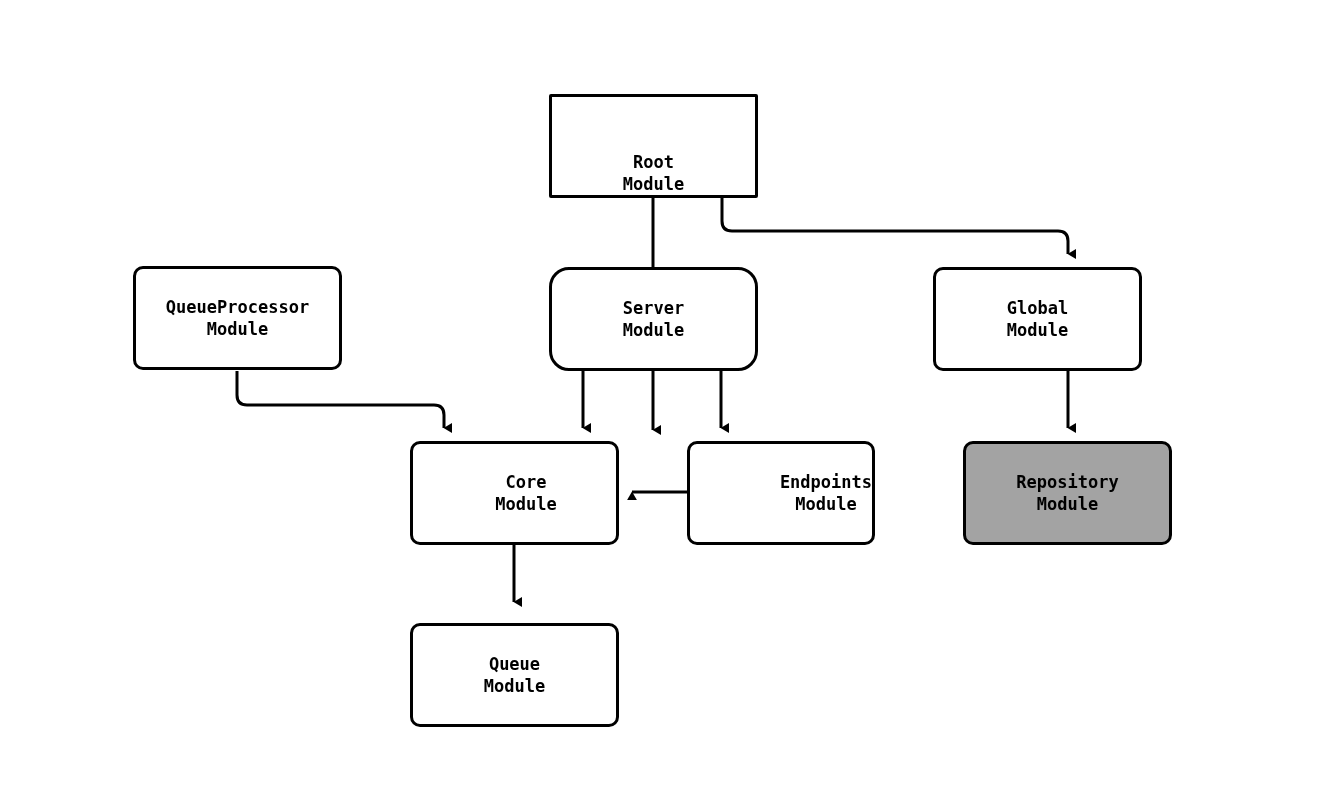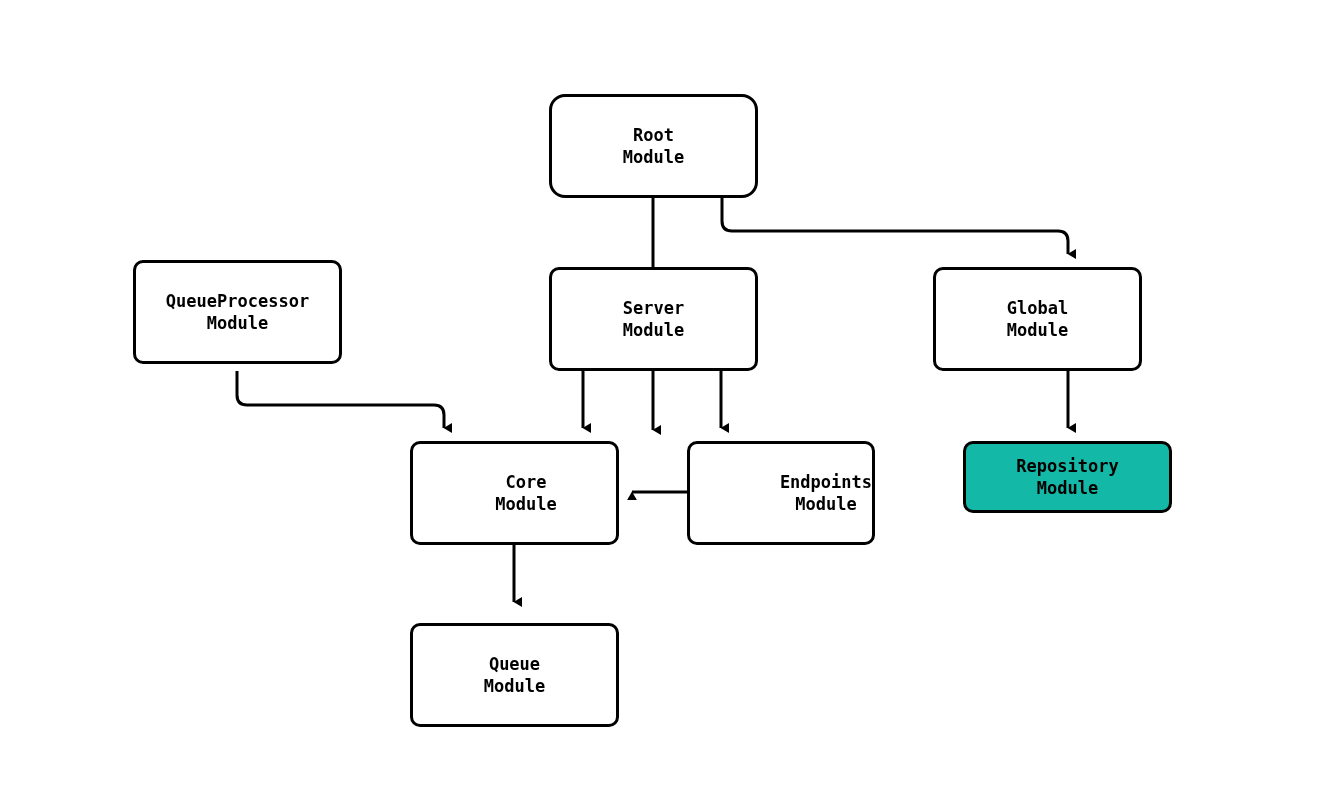--- a/index.html
+++ b/index.html
@@ -67,39 +67,39 @@
         <path d="M 237 371 L 237 395 Q 237 405 247 405 L 434 405 Q 444 405 444 415 L 444 428" stroke="#000000" stroke-width="3" fill="none" marker-end="url(#arrow-down)"></path>
         <path d="M 583 371 L 583 428" stroke="#000000" stroke-width="3" fill="none" marker-end="url(#arrow-down)"></path>
         <path d="M 721 371 L 721 428" stroke="#000000" stroke-width="3" fill="none" marker-end="url(#arrow-down)"></path>
         <path d="M 1068 371 L 1068 428" stroke="#000000" stroke-width="3" fill="none" marker-end="url(#arrow-down)"></path>
         <path d="M 687 492 L 632 492" stroke="#000000" stroke-width="3" fill="none" marker-end="url(#arrow-left)"></path>
         <path d="M 514 545 L 514 602" stroke="#000000" stroke-width="3" fill="none" marker-end="url(#arrow-down)"></path>
       </g>
   </svg>
 
   <div id="nodes-layer">
-      <div class="node" style="left: 549px; top: 94px; width: 209px; height: 104px; border-width: 3px; border-color: rgb(0, 0, 0); border-radius: 16px; background: rgb(255, 255, 255);">
+      <div class="node" style="left: 549px; top: 94px; width: 209px; height: 104px; border-width: 3px; border-color: rgb(0, 0, 0); border-radius: 2px; background: rgb(255, 255, 255); justify-content: flex-end;">
         <div class="node-label"><span>Root</span><br><span>Module</span></div>
       </div>
-      <div class="node" style="left: 133px; top: 260px; width: 209px; height: 104px; border-width: 3px; border-color: rgb(0, 0, 0); border-radius: 10px; background: rgb(255, 255, 255);">
+      <div class="node" style="left: 133px; top: 266px; width: 209px; height: 104px; border-width: 3px; border-color: rgb(0, 0, 0); border-radius: 10px; background: rgb(255, 255, 255);">
         <div class="node-label"><span>QueueProcessor</span><br><span>Module</span></div>
       </div>
-      <div class="node" style="left: 549px; top: 267px; width: 209px; height: 104px; border-width: 3px; border-color: rgb(0, 0, 0); border-radius: 10px; background: rgb(255, 255, 255);">
+      <div class="node" style="left: 549px; top: 267px; width: 209px; height: 104px; border-width: 3px; border-color: rgb(0, 0, 0); border-radius: 20px; background: rgb(255, 255, 255);">
         <div class="node-label"><span>Server</span><br><span>Module</span></div>
       </div>
       <div class="node" style="left: 933px; top: 267px; width: 209px; height: 104px; border-width: 3px; border-color: rgb(0, 0, 0); border-radius: 10px; background: rgb(255, 255, 255);">
         <div class="node-label"><span>Global</span><br><span>Module</span></div>
       </div>
       <div class="node" style="left: 410px; top: 441px; width: 209px; height: 104px; border-width: 3px; border-color: rgb(0, 0, 0); border-radius: 10px; background: rgb(255, 255, 255); padding-left: 23px;">
         <div class="node-label"><span>Core</span><br><span>Module</span></div>
       </div>
       <div class="node" style="left: 687px; top: 441px; width: 188px; height: 104px; border-width: 3px; border-color: rgb(0, 0, 0); border-radius: 10px; background: rgb(255, 255, 255); align-items: flex-end;">
         <div class="node-label"><span>Endpoints</span><br><span>Module</span></div>
       </div>
-      <div class="node" style="left: 963px; top: 441px; width: 209px; height: 72px; border-width: 3px; border-color: rgb(0, 0, 0); border-radius: 10px; background: #14b8a6;">
+      <div class="node" style="left: 963px; top: 441px; width: 209px; height: 104px; border-width: 3px; border-color: rgb(0, 0, 0); border-radius: 10px; background: #a3a3a3;">
         <div class="node-label"><span>Repository</span><br><span>Module</span></div>
       </div>
       <div class="node" style="left: 410px; top: 615px; width: 209px; height: 104px; border-width: 3px; border-color: rgb(0, 0, 0); border-radius: 10px; background: rgb(255, 255, 255); margin-top: 8px;">
         <div class="node-label"><span>Queue</span><br><span>Module</span></div>
       </div>
     </div>
 
 </div>
 
 </body></html>

